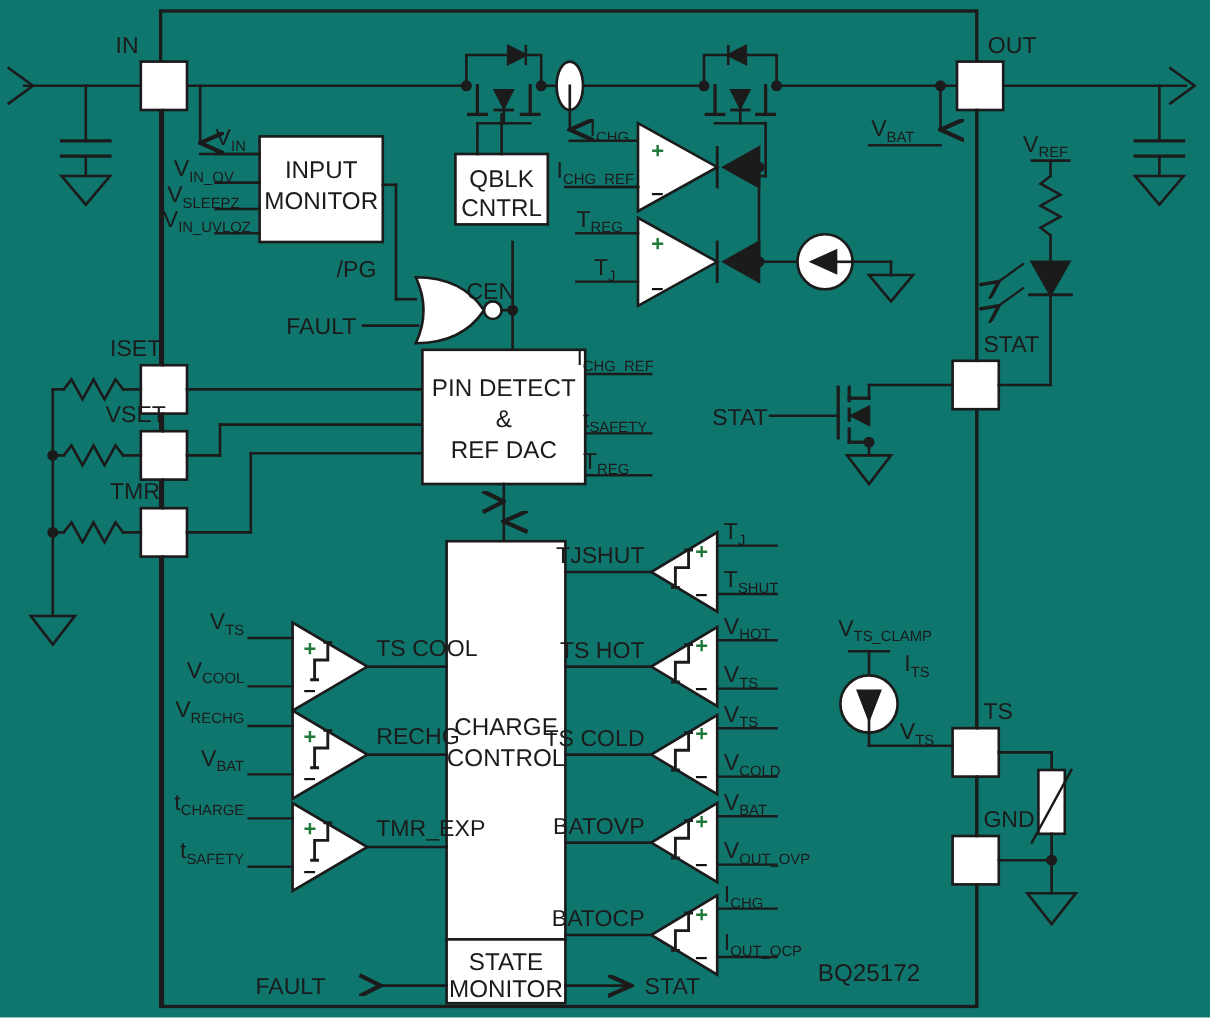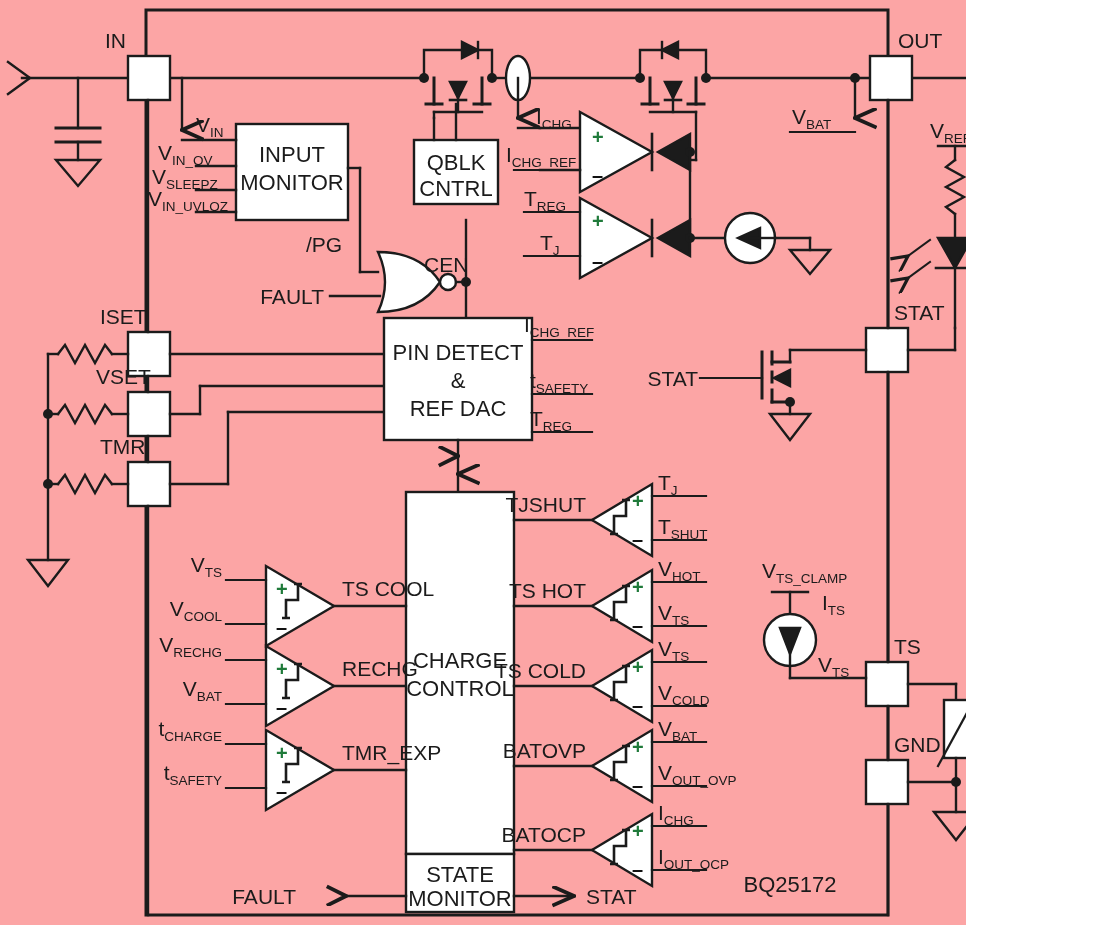--- a/index.html
+++ b/index.html
@@ -1,17 +1,17 @@
 <!DOCTYPE html>
 <html><head>
 <meta charset="utf-8">
 <style>
   html,body{margin:0;padding:0;background:#fff;}
   body{font-family:"Liberation Sans",sans-serif;}
-  #root{position:relative;width:966px;height:925px;background:#fca5a5;overflow:hidden;}
+  #root{position:relative;width:1100px;height:925px;background:#0f766e;overflow:hidden;}
   svg{display:block;}
   .lbl{font-family:"Liberation Sans",sans-serif;fill:#1b1b1b;font-size:21px;}
   .lbl-blk{font-size:22px;}
   .sub{font-size:13.5px;}
   .pm{font-size:20px;font-weight:bold;}
   .pmp{fill:#1f7a3a;}
   .pmm{fill:#111;}
   text{white-space:pre;}
 </style>
 </head>

